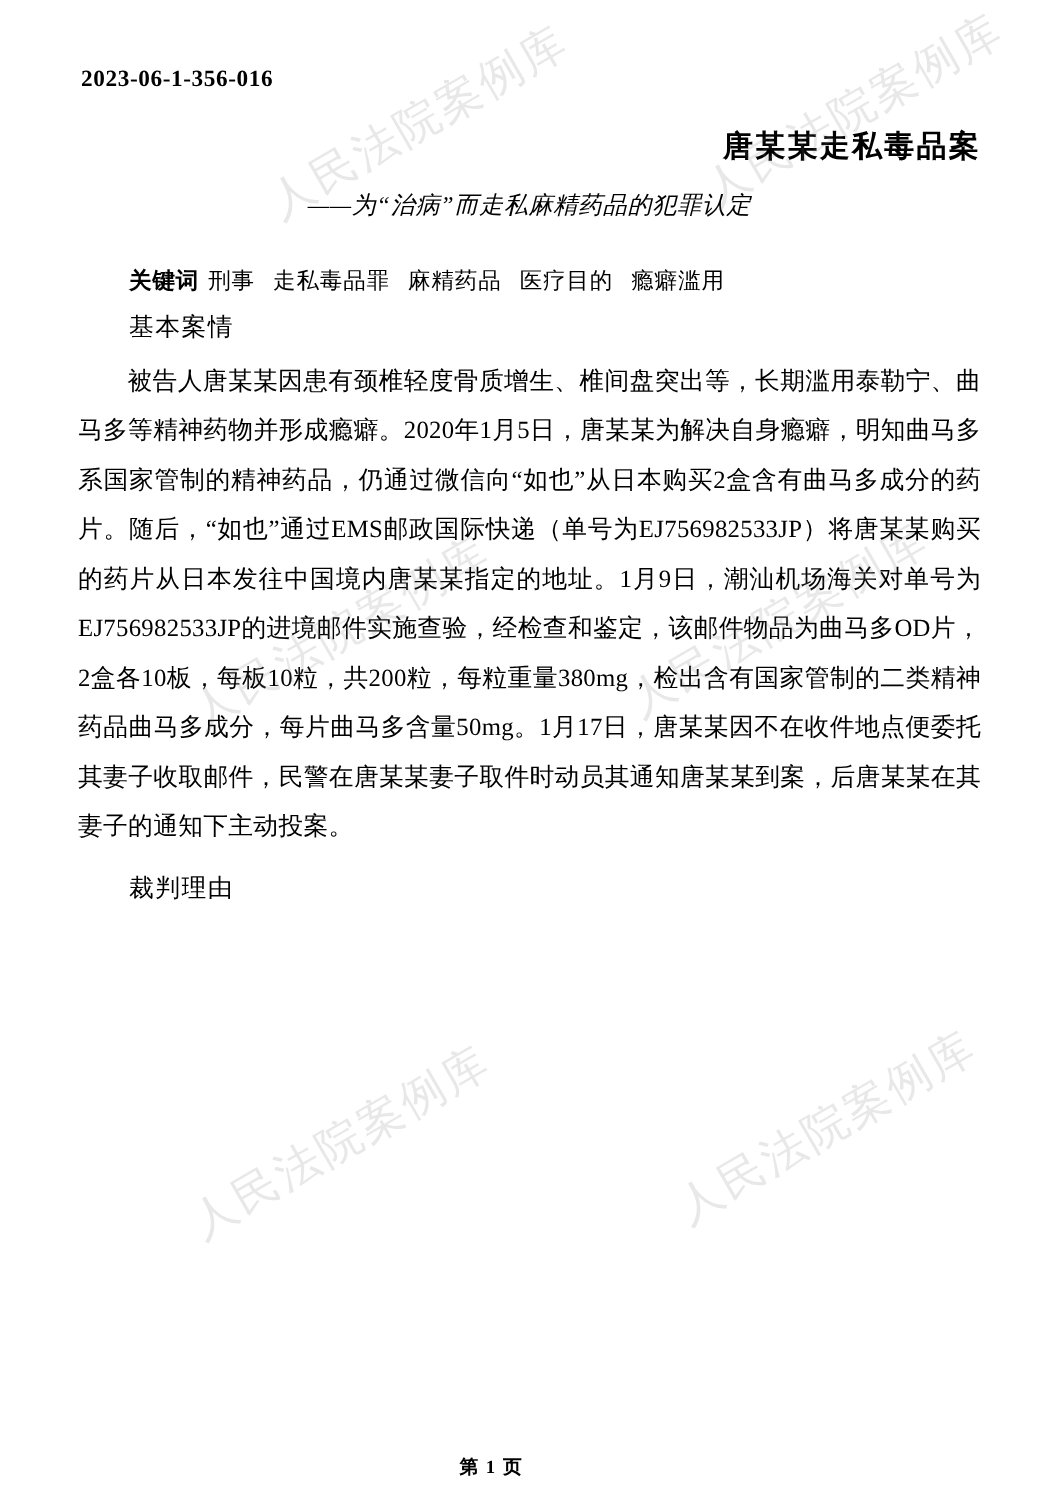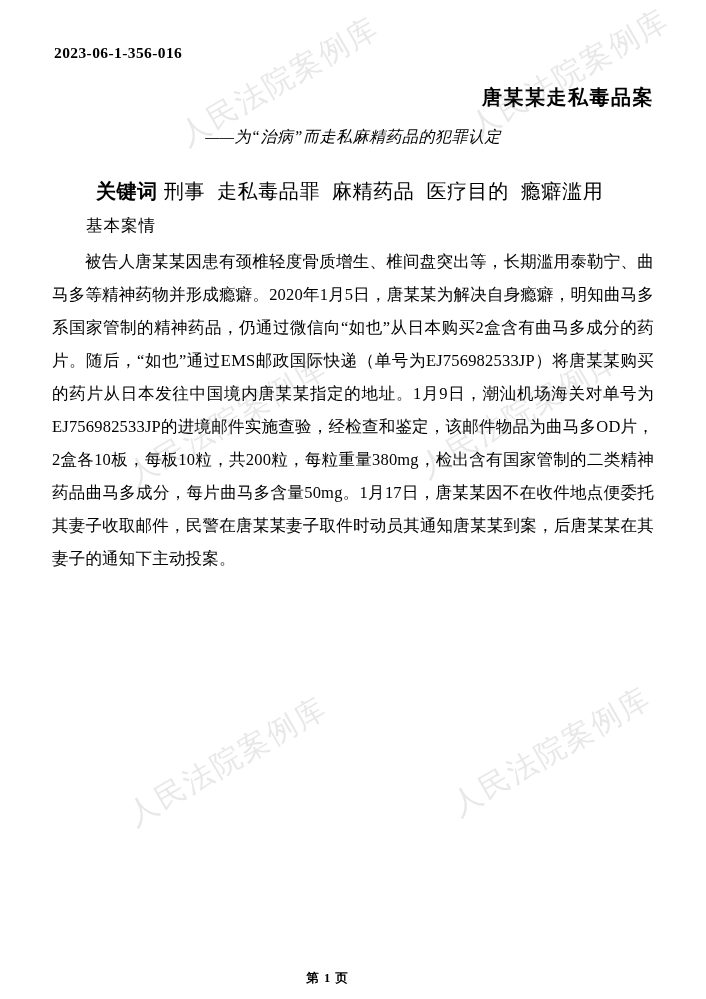--- a/index.html
+++ b/index.html
@@ -63,22 +63,22 @@
     margin: 0 0 16px 0;
   }
   .doc-subtitle {
     text-align: center;
     font-size: 16px;
     letter-spacing: 0.5px;
     margin: 0 0 30px 0;
     font-style: italic;
   }
   .kw-line {
-    font-size: 20px;
-    margin: 0 0 10px 44px;
+    font-size: 15px;
+    margin: 0 0 10px 34px;
     letter-spacing: 0.6px;
   }
   .kw-label {
     font-weight: bold;
     margin-right: 6px;
   }
   .kw-items span {
     margin-right: 12px;
   }
   .section-head {
@@ -130,15 +130,16 @@
 
   <div class="doc-subtitle">——为“治病”而走私麻精药品的犯罪认定</div>
 
   <div class="kw-line">
     <span class="kw-label">关键词</span><span class="kw-items"><span>刑事</span><span>走私毒品罪</span><span>麻精药品</span><span>医疗目的</span><span>瘾癖滥用</span></span>
   </div>
 
   <div class="section-head">基本案情</div>
   <p class="para">被告人唐某某因患有颈椎轻度骨质增生、椎间盘突出等，长期滥用泰勒宁、曲马多等精神药物并形成瘾癖。2020年1月5日，唐某某为解决自身瘾癖，明知曲马多系国家管制的精神药品，仍通过微信向“如也”从日本购买2盒含有曲马多成分的药片。随后，“如也”通过EMS邮政国际快递（单号为EJ756982533JP）将唐某某购买的药片从日本发往中国境内唐某某指定的地址。1月9日，潮汕机场海关对单号为EJ756982533JP的进境邮件实施查验，经检查和鉴定，该邮件物品为曲马多OD片，2盒各10板，每板10粒，共200粒，每粒重量380mg，检出含有国家管制的二类精神药品曲马多成分，每片曲马多含量50mg。1月17日，唐某某因不在收件地点便委托其妻子收取邮件，民警在唐某某妻子取件时动员其通知唐某某到案，后唐某某在其妻子的通知下主动投案。</p>
 
+  <div class="section-head second">裁判理由</div>
 
   <div class="footer">第 1 页</div>
 </div>
 
 </body></html>

